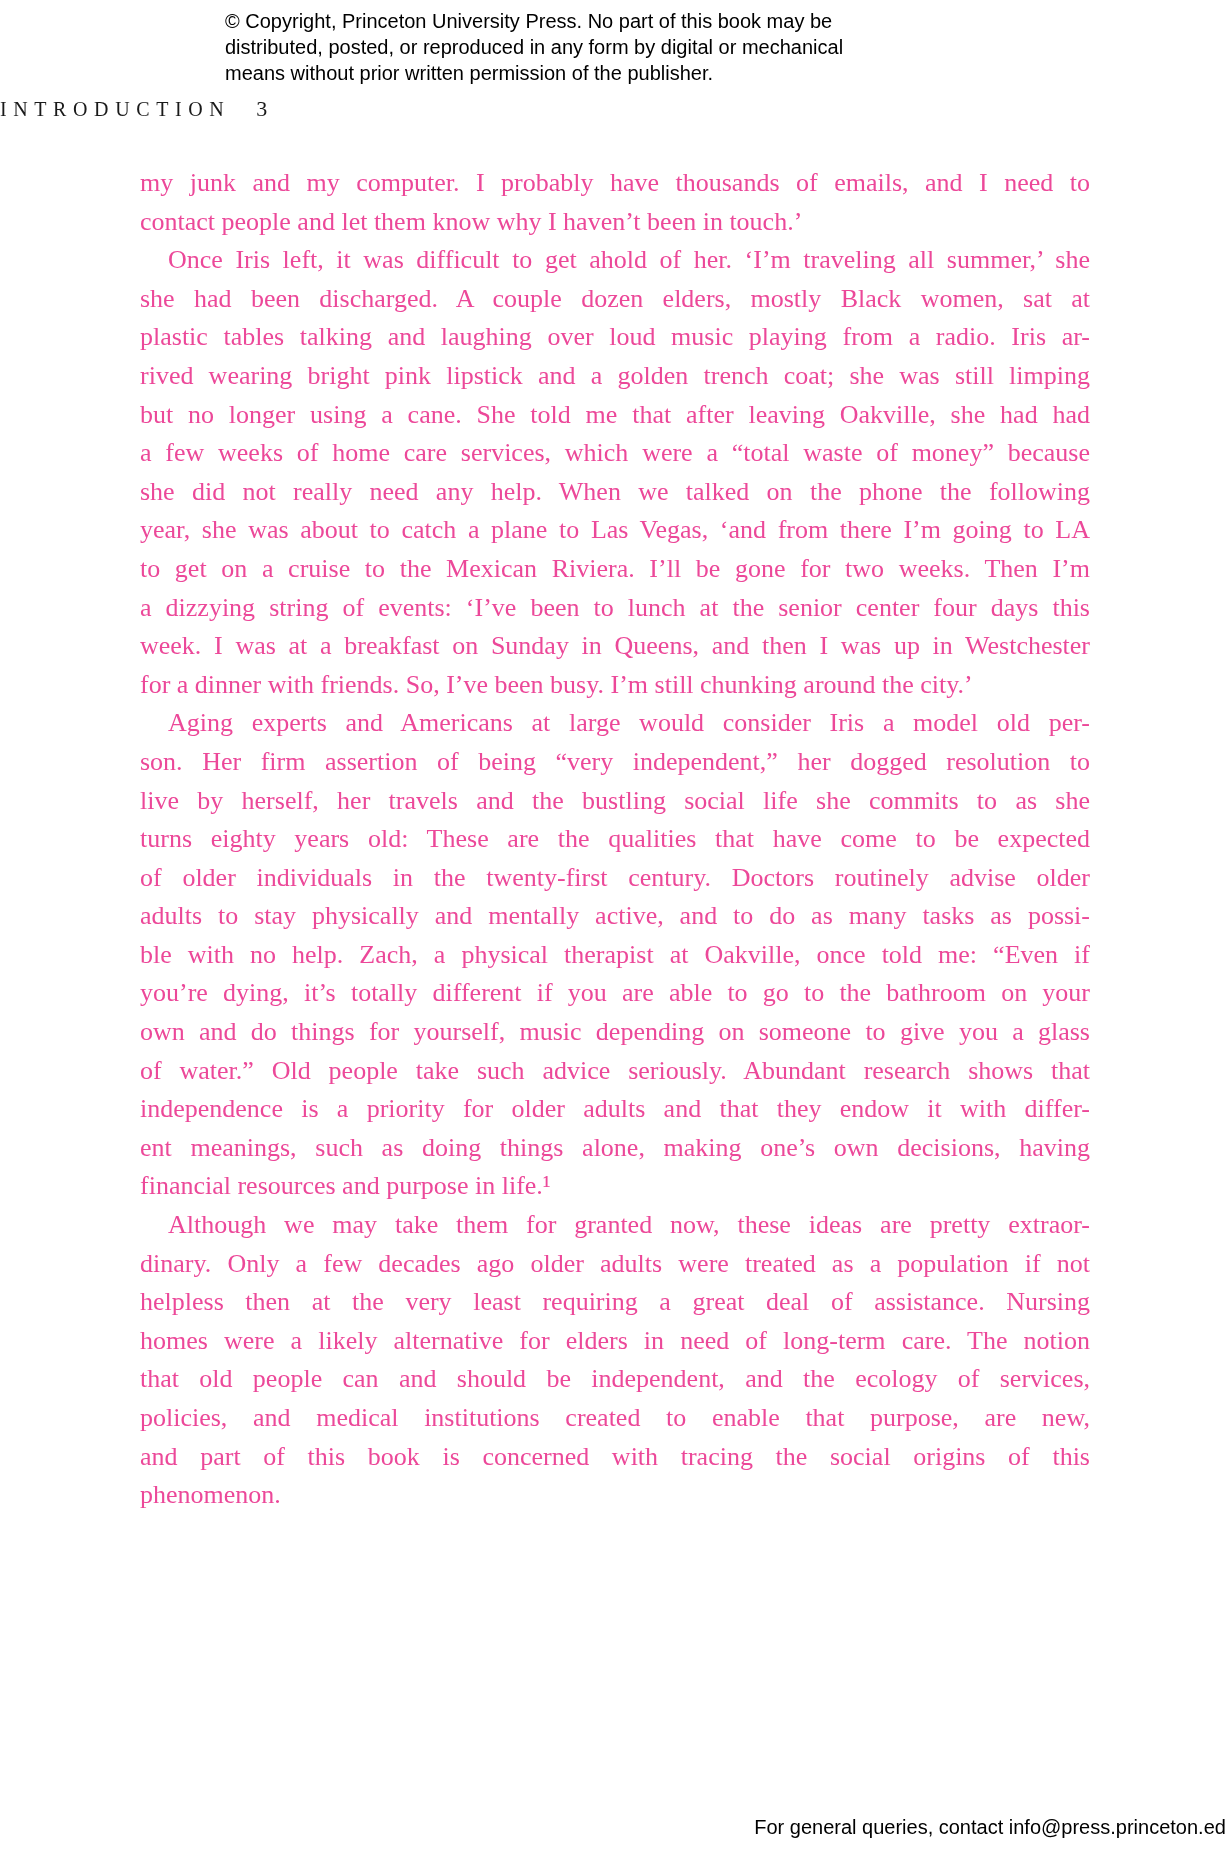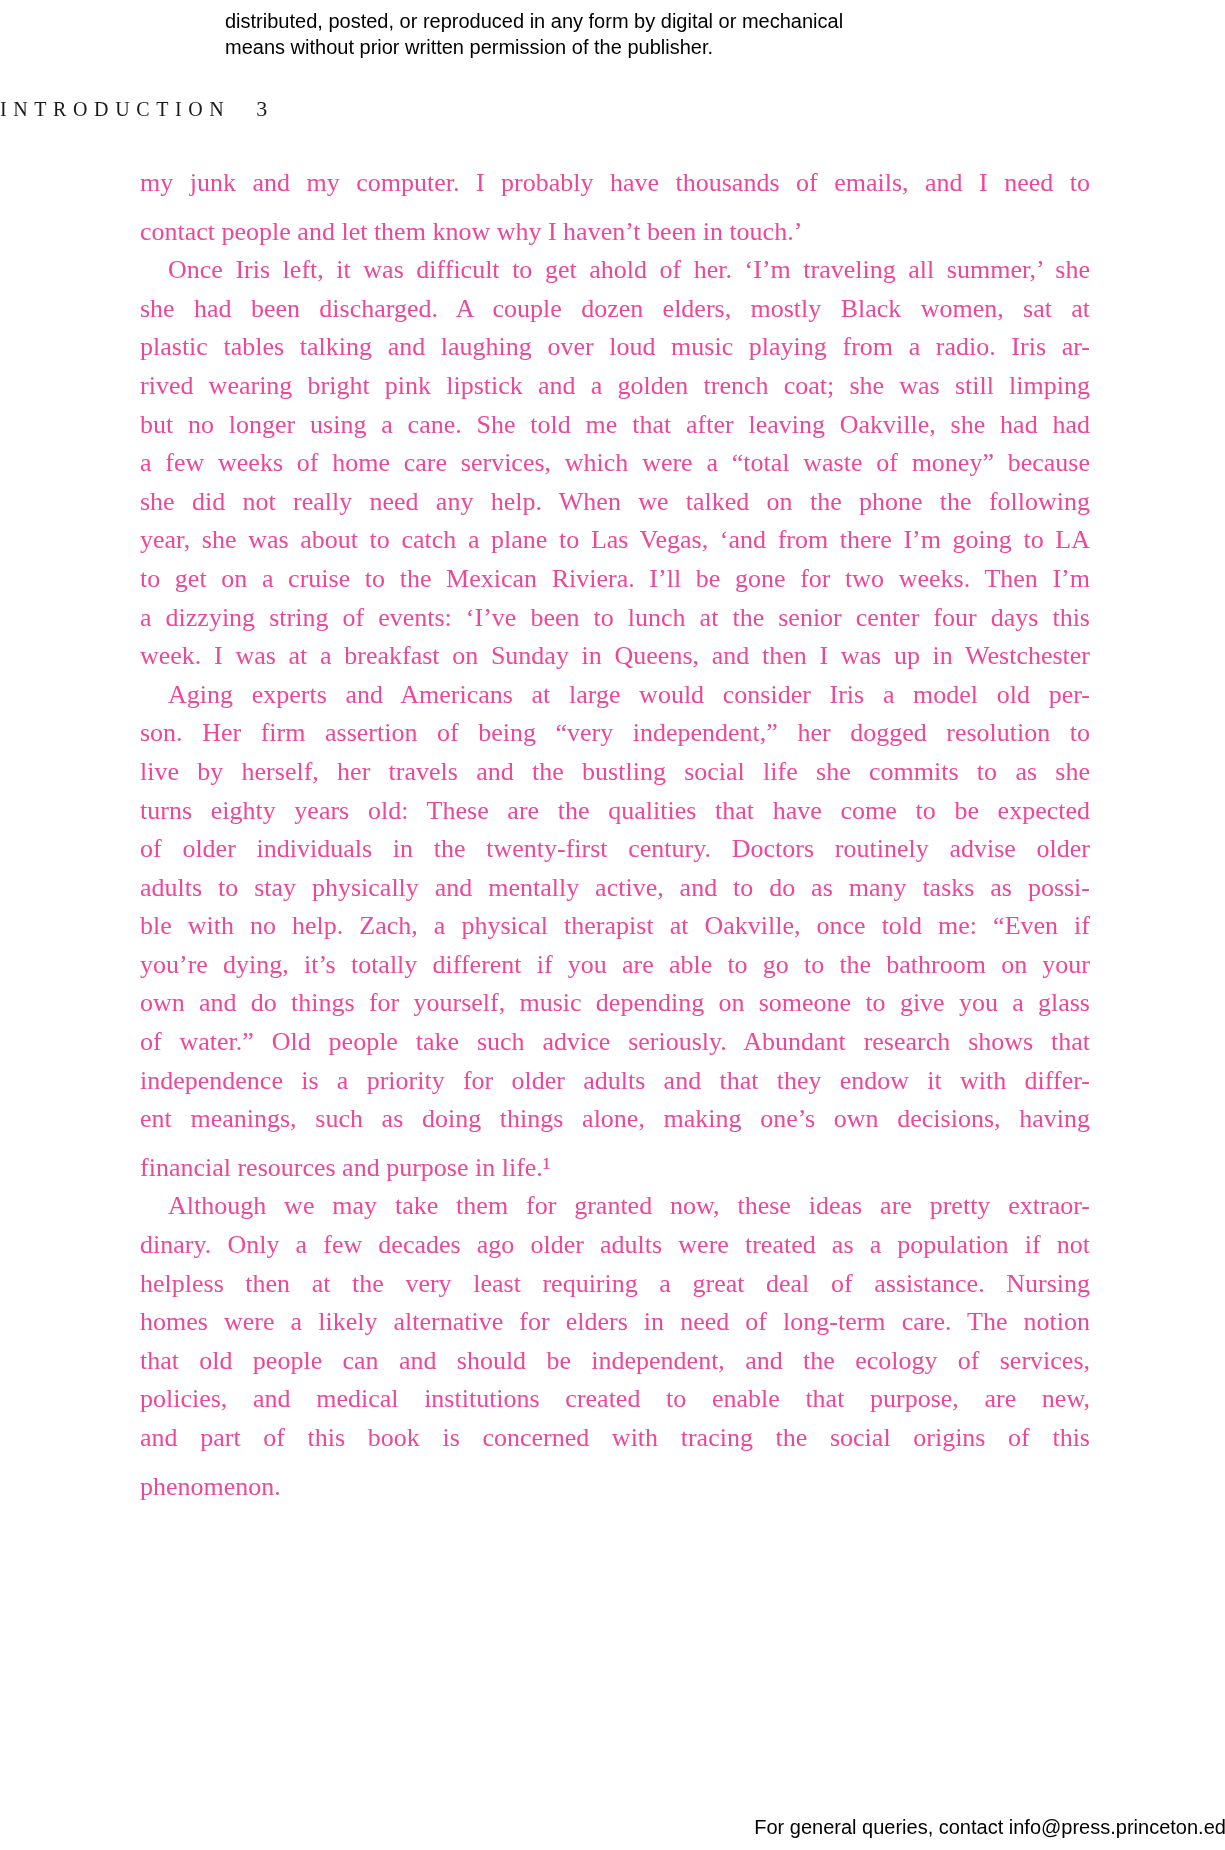--- a/index.html
+++ b/index.html
@@ -55,21 +55,20 @@
   .para { margin: 0; }
   .line {
     line-height: 38.6px;
     height: 38.6px;
     white-space: normal;
     text-align: justify;
     text-align-last: justify;
   }
   .line.last {
     text-align-last: left;
-    margin-top: 10px;
   }
   .line.first-indent {
     text-indent: 28px;
   }
   .page-footer {
     position: absolute;
     left: 12px;
     top: 1788px;
     width: 100%;
     text-align: right;
@@ -78,20 +77,21 @@
     color: #000000;
     margin-top: 28px;
   }
 </style>
 </head>
 <body>
 
 <div class="page">
 
   <div class="copyright">
+    <div>© Copyright, Princeton University Press. No part of this book may be</div>
     <div>distributed, posted, or reproduced in any form by digital or mechanical</div>
     <div>means without prior written permission of the publisher.</div>
   </div>
 
   <div class="running-header">
     <span class="title">INTRODUCTION</span><span class="pagenum">3</span>
   </div>
 
   <div class="body-text">
       <div class="para">
@@ -103,20 +103,21 @@
         <div class="line">she had been discharged. A couple dozen elders, mostly Black women, sat at</div>
         <div class="line">plastic tables talking and laughing over loud music playing from a radio. Iris ar-</div>
         <div class="line">rived wearing bright pink lipstick and a golden trench coat; she was still limping</div>
         <div class="line">but no longer using a cane. She told me that after leaving Oakville, she had had</div>
         <div class="line">a few weeks of home care services, which were a “total waste of money” because</div>
         <div class="line">she did not really need any help. When we talked on the phone the following</div>
         <div class="line">year, she was about to catch a plane to Las Vegas, ‘and from there I’m going to LA</div>
         <div class="line">to get on a cruise to the Mexican Riviera. I’ll be gone for two weeks. Then I’m</div>
         <div class="line">a dizzying string of events: ‘I’ve been to lunch at the senior center four days this</div>
         <div class="line">week. I was at a breakfast on Sunday in Queens, and then I was up in Westchester</div>
+        <div class="line last">for a dinner with friends. So, I’ve been busy. I’m still chunking around the city.’</div>
       </div>
       <div class="para">
         <div class="line first-indent">Aging experts and Americans at large would consider Iris a model old per-</div>
         <div class="line">son. Her firm assertion of being “very independent,” her dogged resolution to</div>
         <div class="line">live by herself, her travels and the bustling social life she commits to as she</div>
         <div class="line">turns eighty years old: These are the qualities that have come to be expected</div>
         <div class="line">of older individuals in the twenty-first century. Doctors routinely advise older</div>
         <div class="line">adults to stay physically and mentally active, and to do as many tasks as possi-</div>
         <div class="line">ble with no help. Zach, a physical therapist at Oakville, once told me: “Even if</div>
         <div class="line">you’re dying, it’s totally different if you are able to go to the bathroom on your</div>

